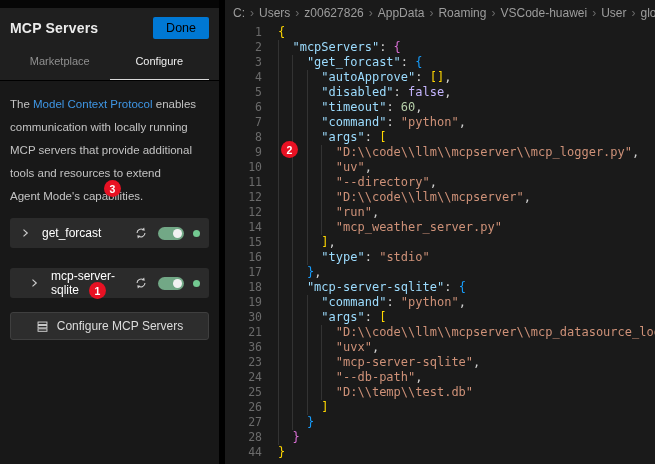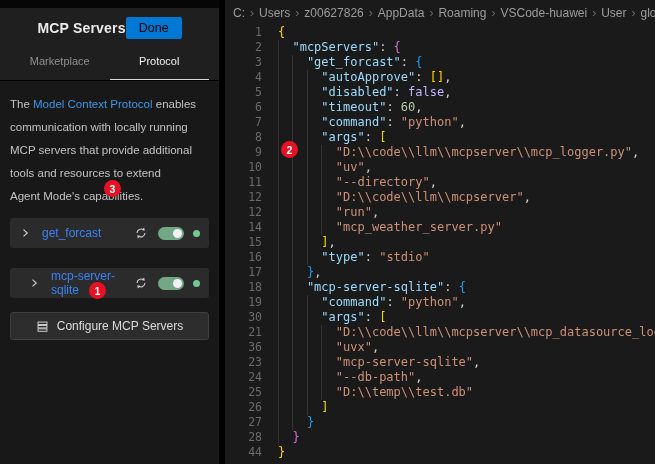--- a/index.html
+++ b/index.html
@@ -10,21 +10,21 @@
     -webkit-font-smoothing:antialiased;
   }
 
   
   .panel {
     position:absolute; left:0; top:0; width:219px; height:464px;
     background:#181818;
   }
   .panel-topstrip { height:8px; background:#060606; }
   .panel-header { background:#1f1f1f; padding:6px 10px 0 10px; border-bottom:1px solid #000; }
-  .title-row { display:flex; align-items:center; justify-content:center; height:28px; }
+  .title-row { display:flex; align-items:center; justify-content:space-between; height:28px; }
   .panel-title { color:#ececec; font-size:14px; font-weight:bold; letter-spacing:.2px; }
   .done-btn {
     background:#0078d4; color:#000000; border:none; border-radius:2px;
     font-size:12.5px; padding:4px 13px; cursor:pointer; font-family:inherit;
   }
   .tabs { display:flex; margin-top:4px; }
   .tab {
     flex:1; text-align:center; color:#8f8f8f; font-size:11px; line-height:13px;
     padding:6px 2px 9px 2px; display:flex; align-items:center; justify-content:center;
     min-height:34px; cursor:pointer; border-bottom:1px solid transparent;
@@ -35,21 +35,21 @@
   .desc { margin-top:12px; color:#c3c3c3; font-size:11.5px; line-height:23px; }
   .desc .after { white-space:pre-line; }
   .link { color:#3f96e4; cursor:pointer; }
 
   .server-row {
     margin-top:10px; height:30px; background:#2b2b2b; border-radius:3px;
     display:flex; align-items:center; padding:0 9px; cursor:pointer;
   }
   .server-row + .server-row { margin-top:20px;padding-left:18px; }
   .chev { display:flex; align-items:center; margin-right:11px; }
-  .server-label { color:#3b82f6; font-size:12px; flex:1; }
+  .server-label { color:#ffffff; font-size:12px; flex:1; }
   .sync { display:flex; align-items:center; cursor:pointer; }
   .toggle {
     width:26px; height:13px; border-radius:7px; background:#72a886;
     position:relative; margin-left:10px; cursor:pointer;
   }
   .toggle .knob {
     position:absolute; right:2px; top:2px; width:9px; height:9px;
     border-radius:50%; background:#f2f2f2;
   }
   .status-dot { width:7px; height:7px; border-radius:50%; background:#73c991; margin-left:9px; }
@@ -102,21 +102,21 @@
   <aside class="panel">
     <div class="panel-topstrip"></div>
 
     <div class="panel-header">
       <div class="title-row">
         <span class="panel-title">MCP Servers</span>
         <button class="done-btn">Done</button>
       </div>
       <div class="tabs">
         <div class="tab">Marketplace</div>
-        <div class="tab active">Protocol</div>
+        <div class="tab active">Configure</div>
       </div>
     </div>
 
     <div class="panel-body">
       <p class="desc"><span>The </span><span class="link">Model Context Protocol</span><span class="after"> enables communication with locally running MCP servers that provide additional tools and resources to extend
 Agent Mode's capabilities.</span></p>
 
       <div class="server-row">
         <span class="chev">
           <svg width="12" height="12" viewBox="0 0 16 16">

